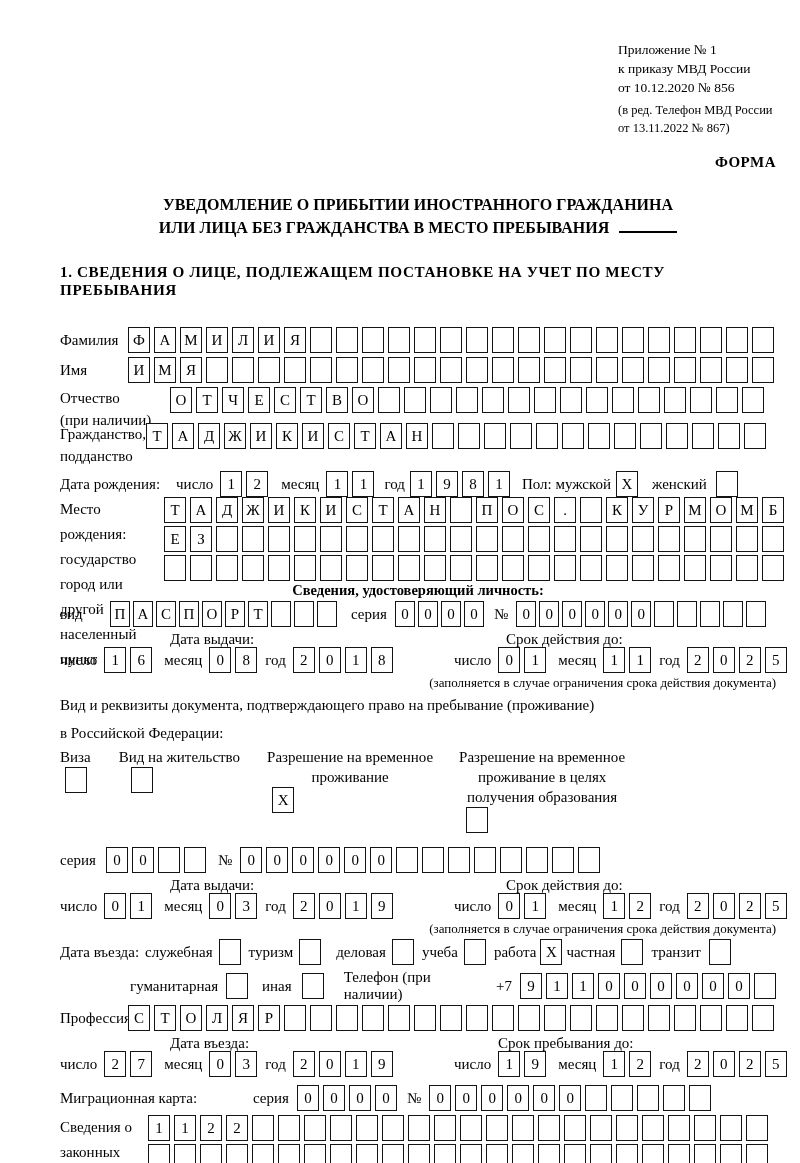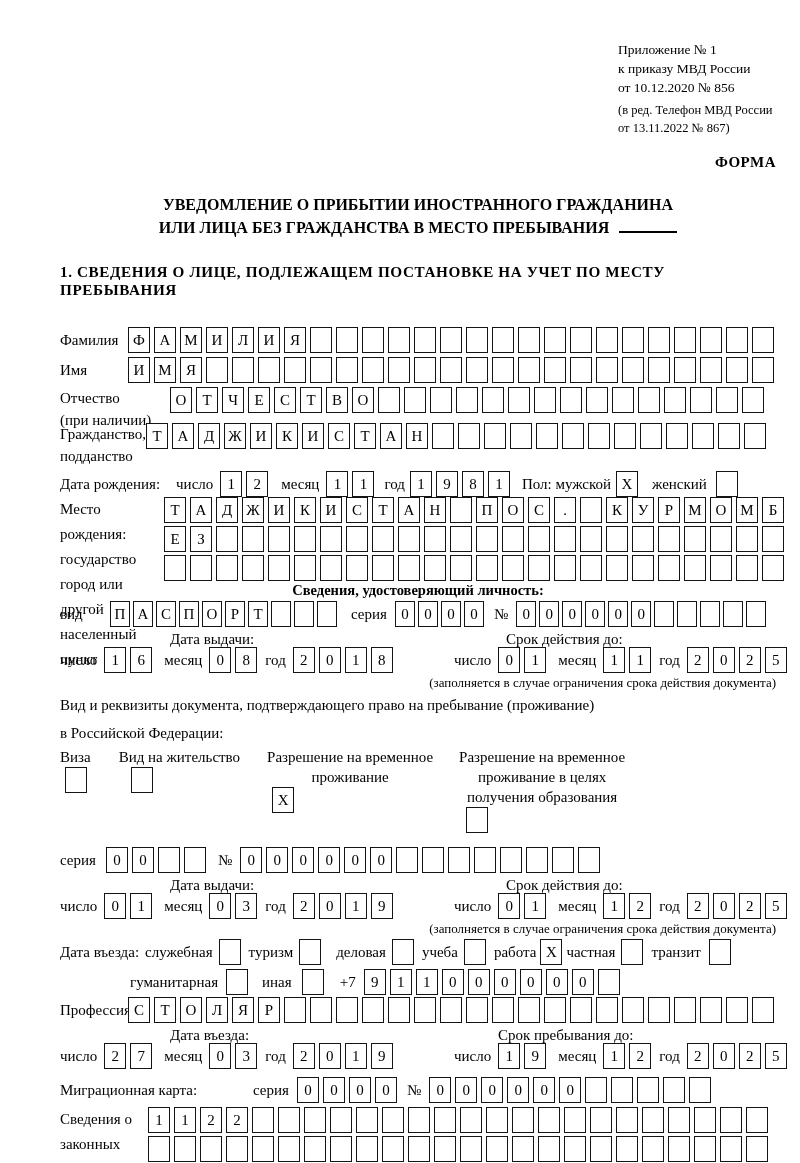--- a/index.html
+++ b/index.html
@@ -538,20 +538,21 @@
 
   <div class="row vcent" style="margin-top:4px;padding-left:70px">
     <span>гуманитарная</span>
     <div class="cells" style="margin-left:8px">
         <span class="cell"></span>
       </div>
     <span style="margin-left:14px">иная</span>
     <div class="cells" style="margin-left:10px">
         <span class="cell"></span>
       </div>
+    <span style="margin-left:20px">Телефон (при наличии)</span>
     <span style="margin-left:16px">+7</span>
     <div class="cells" style="margin-left:8px">
         <span class="cell">9</span>
         <span class="cell">1</span>
         <span class="cell">1</span>
         <span class="cell">0</span>
         <span class="cell">0</span>
         <span class="cell">0</span>
         <span class="cell">0</span>
         <span class="cell">0</span>

